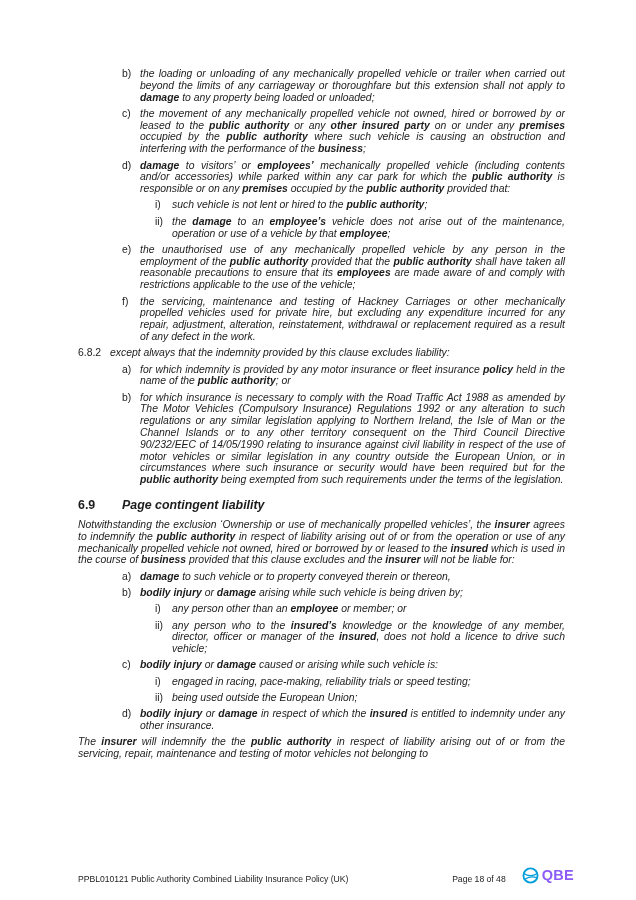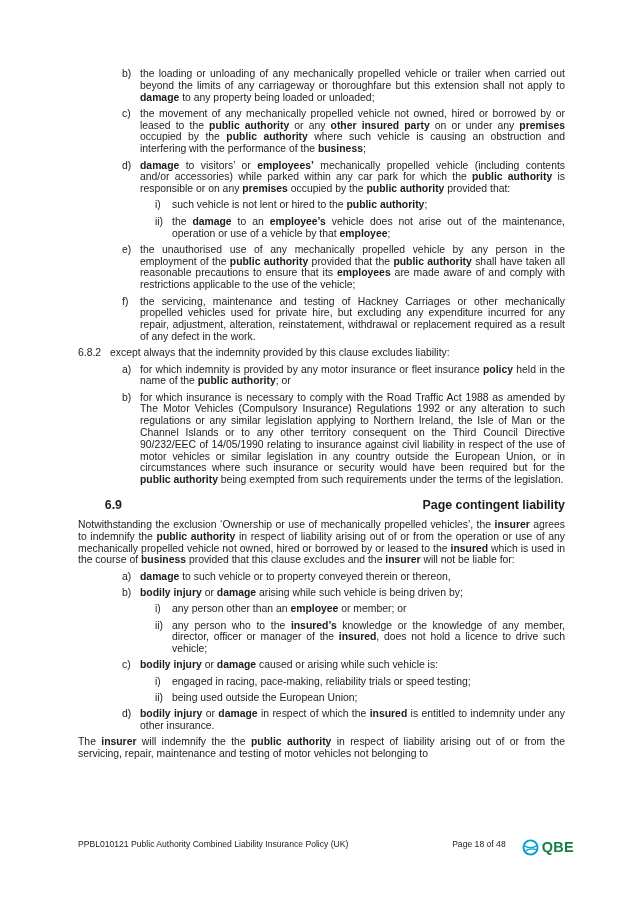--- a/index.html
+++ b/index.html
@@ -9,46 +9,46 @@
     font-family:"Liberation Sans", sans-serif; color:#1c1c1c;
   }
   .page { position:absolute; inset:0; background:#ffffff; }
   .content {
     position:absolute; left:78px; right:71px; top:68px;
     font-size:10.4px; line-height:11.8px;
   }
   .block { margin-bottom:4.5px; }
   .block.has-label { display:flex; }
   .label { flex:0 0 auto; }
-  .text { flex:1 1 auto; text-align:justify; }
+  .text { flex:1 1 auto; text-align:justify;font-style:italic; }
   strong { font-weight:bold; }
 
   .clause .label { width:32px; }
   .paragraph { }
   .list-item.lvl1 { margin-left:44px; }
   .list-item.lvl1 .label { width:18px; }
   .list-item.lvl2 { margin-left:77px; }
   .list-item.lvl2 .label { width:17px; }
 
   .heading { margin-top:12px; margin-bottom:7px; }
   .heading .label { width:44px; }
   .heading .label, .heading .text {
-    font-weight:bold; font-size:12.4px; line-height:14px; text-align:right;
+    font-weight:bold; font-size:12.4px; line-height:14px; text-align:left;
   }
 
   .footer {
-    position:absolute; left:78px; right:62px; top:839px;
-    display:flex; align-items:flex-start; font-size:8.6px; color:#1c1c1c;
+    position:absolute; left:78px; right:62px; top:867px;
+    display:flex; align-items:flex-end; font-size:8.6px; color:#1c1c1c;
   }
   .footer-left { flex:1 1 auto; }
   .footer-page { margin-right:16px;margin-left:15px; }
   .logo { display:flex; align-items:center; gap:3px; }
   .logo svg { display:block; }
   .logo-text {
-    font-weight:bold; font-size:14.5px; color:#15803d; letter-spacing:0.3px;
+    font-weight:bold; font-size:14.5px; color:#8b5cf6; letter-spacing:0.3px;
     line-height:1;
   }
 </style>
 </head>
 <body>
 
 <div class="page">
 
   <main class="content">
       <div class="block list-item lvl1 has-label">

